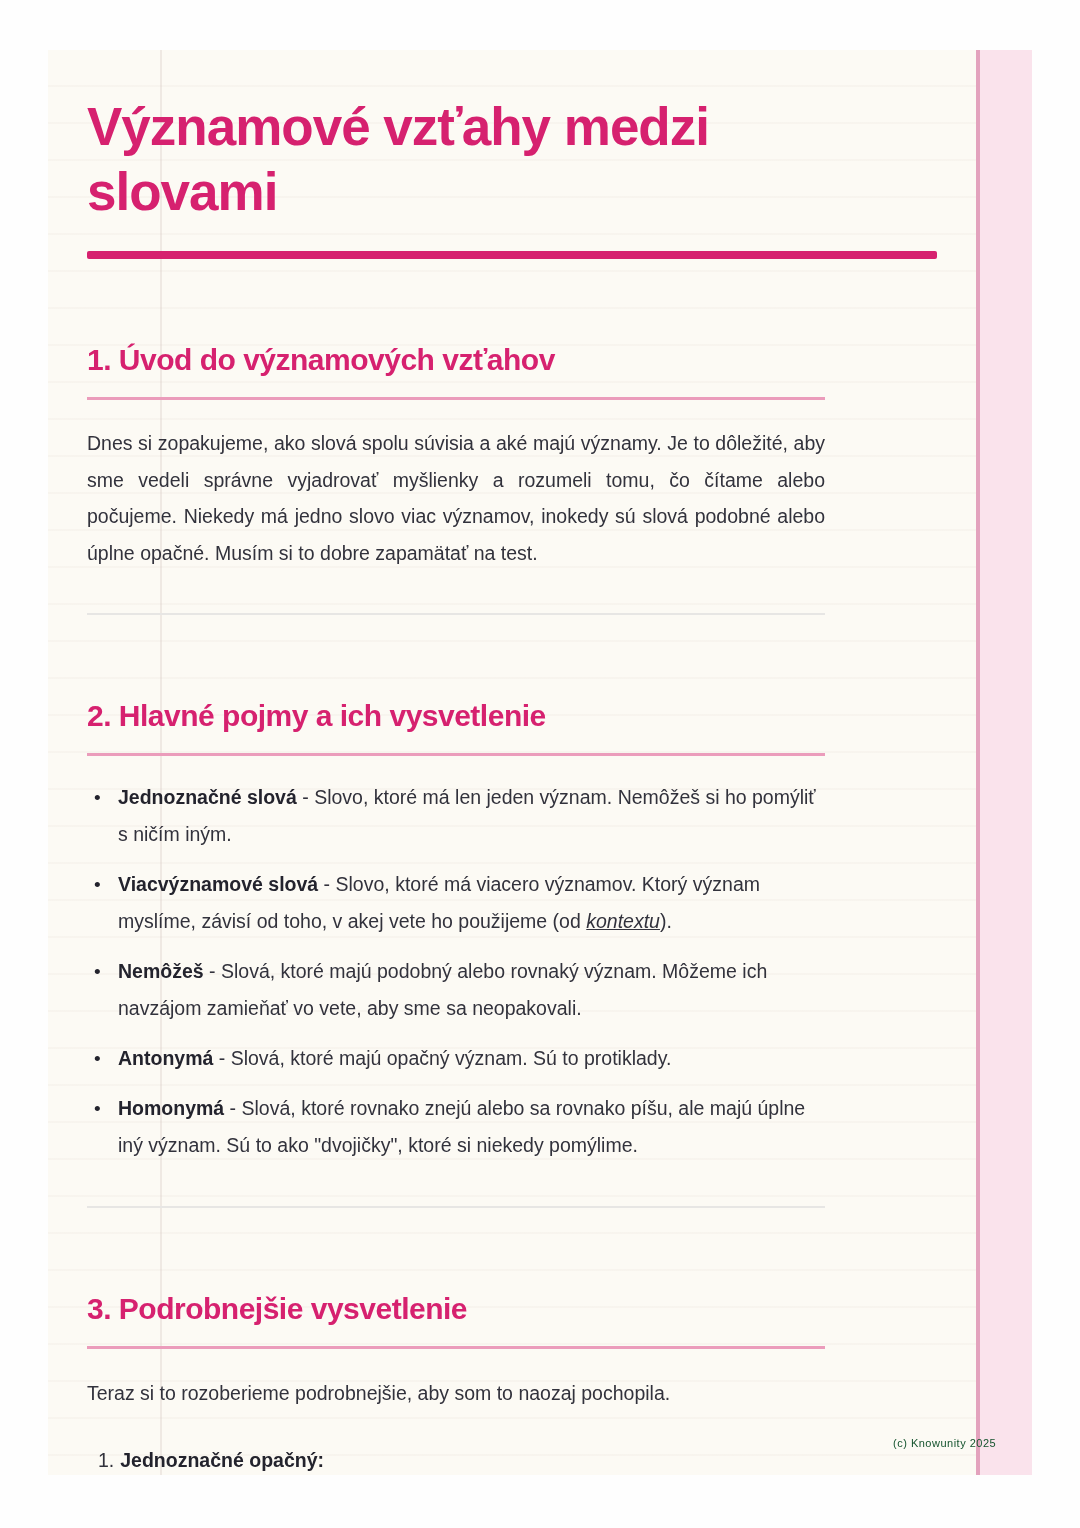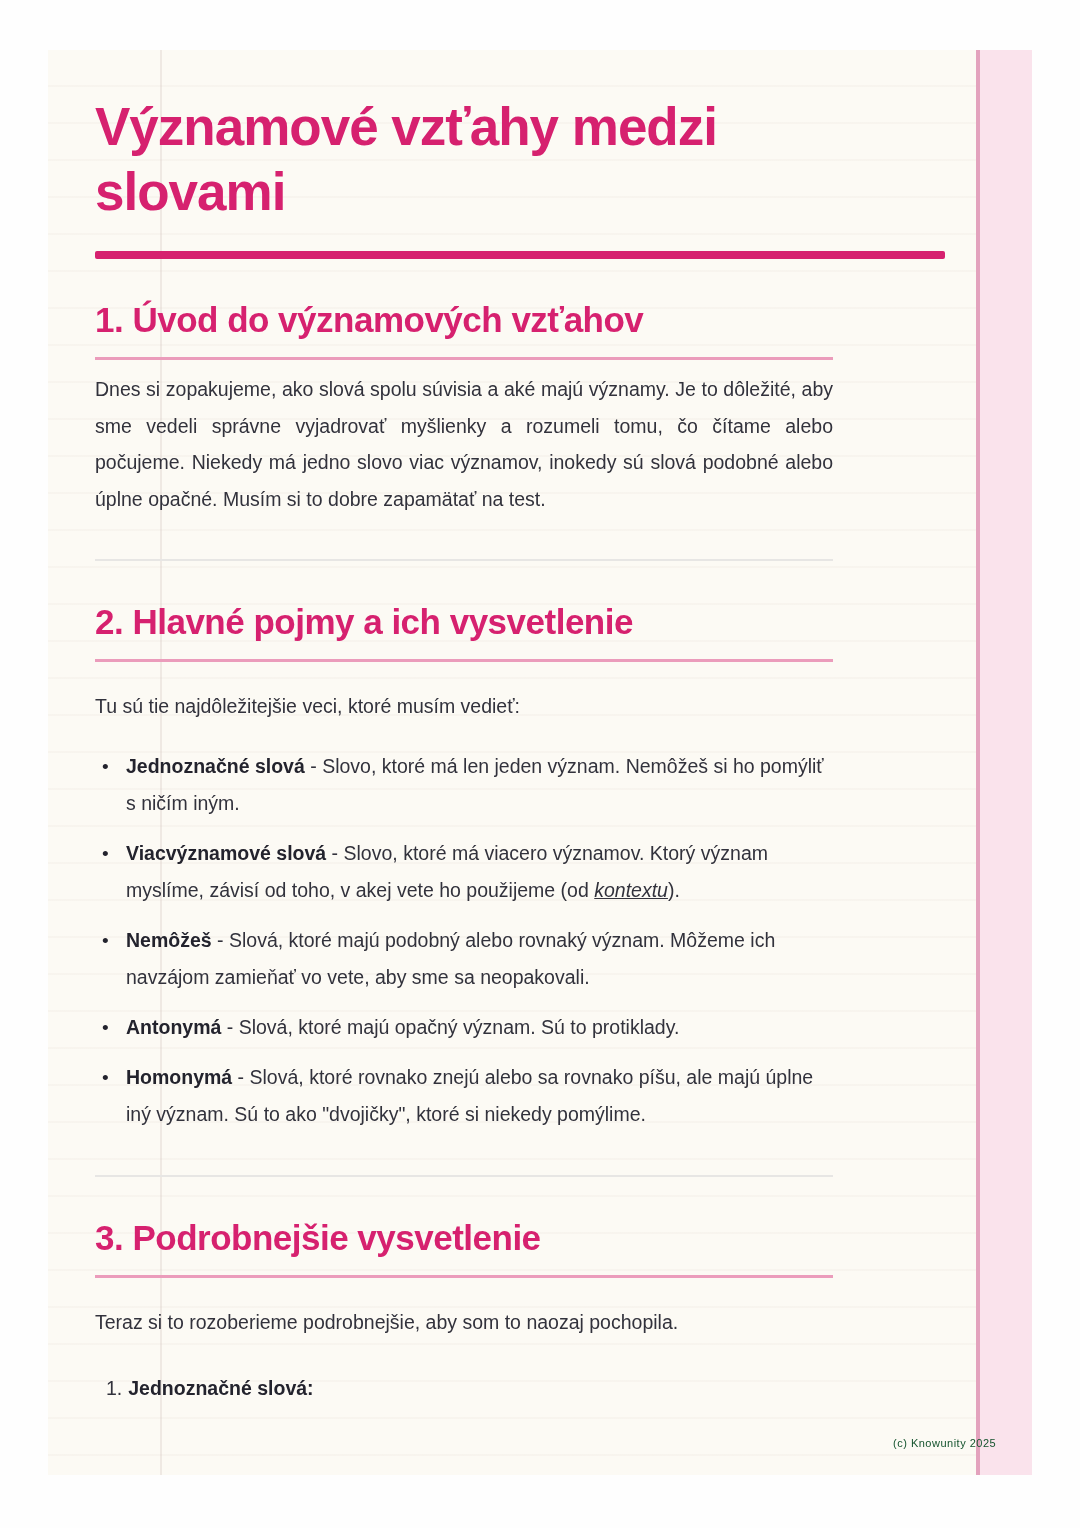--- a/index.html
+++ b/index.html
@@ -16,39 +16,39 @@
   }
   .margin-line {
     position:absolute; left:112px; top:0; bottom:0; width:2px;
     background:rgba(214,200,196,0.35);
   }
   .edge-strip {
     position:absolute; right:0; top:0; bottom:0; width:56px;
     background:#fae3ec; border-left:4px solid #e3a2bd;
   }
 
-  .content { position:absolute; left:47px; top:0; width:852px; padding-top:44px; }
+  .content { position:absolute; left:39px; top:0; width:852px; padding-top:44px; }
 
   h1.title {
     font-size:53px; line-height:65px; font-weight:700; letter-spacing:-1px;
     color:#d6216f; width:760px;
   }
   .title-rule { margin-top:27px; width:850px; height:8px; background:#d6216f; border-radius:2px; }
 
   .sec-heading {
-    font-size:35px; line-height:40px; font-weight:700; letter-spacing:-0.5px;
-    color:#d6216f; margin-top:41px;
+    font-size:30px; line-height:40px; font-weight:700; letter-spacing:-0.5px;
+    color:#d6216f; margin-top:81px;
   }
   .thin-rule { margin-top:17px; width:738px; height:3px; background:#eb9cbb; }
   .divider   { margin-top:42px; width:738px; height:2px; background:#e7e6e4; }
 
   .body-text {
     width:738px; font-size:19.5px; line-height:36.5px; color:#32323c;
   }
-  .para { margin-top:11px; text-align:justify; }
+  .para { margin-top:25px; text-align:justify; }
   .intro-line { margin-top:26px; }
 
   ul.concepts { list-style:none; margin-top:23px; width:738px; }
   ul.concepts li {
     position:relative; padding-left:31px; margin-bottom:13px;
     font-size:19.5px; line-height:37px; color:#32323c;
   }
   ul.concepts li .marker { position:absolute; left:7px; top:0; font-size:19px; color:#23232d; }
   .term { font-weight:700; color:#23232d; }
   em { font-style:italic;text-decoration:underline; }
@@ -82,21 +82,20 @@
       <h2 class="sec-heading">1. Úvod do významových vzťahov</h2>
       <div class="thin-rule"></div>
       <p class="body-text para">Dnes si zopakujeme, ako slová spolu súvisia a aké majú významy. Je to dôležité, aby sme vedeli správne vyjadrovať myšlienky a rozumeli tomu, čo čítame alebo počujeme. Niekedy má jedno slovo viac významov, inokedy sú slová podobné alebo úplne opačné. Musím si to dobre zapamätať na test.</p>
     </div>
 
     <div class="divider"></div>
 
     <div>
       <h2 class="sec-heading">2. Hlavné pojmy a ich vysvetlenie</h2>
       <div class="thin-rule"></div>
-      <p class="body-text intro-line">Tu sú tie najdôležitejšie veci, ktoré musím vedieť:</p>
 
       <ul class="concepts">
         <li>
           <span class="marker">•</span>
           <span class="term">Jednoznačné slová</span><span> - Slovo, ktoré má len jeden význam. Nemôžeš si ho pomýliť s ničím iným.</span>
         </li>
         <li>
           <span class="marker">•</span>
           <span class="term">Viacvýznamové slová</span><span> - Slovo, ktoré má viacero významov. Ktorý význam myslíme, závisí od toho, v akej vete ho použijeme (od </span><em>kontextu</em><span>).</span>
         </li>
@@ -117,21 +116,21 @@
 
     <div class="divider"></div>
 
     <div>
       <h2 class="sec-heading">3. Podrobnejšie vysvetlenie</h2>
       <div class="thin-rule"></div>
       <p class="body-text intro-line">Teraz si to rozoberieme podrobnejšie, aby som to naozaj pochopila.</p>
 
 
       <div class="numbered">
-        <span class="num">1.</span><span class="lbl">Jednoznačné slová:</span>
+        <span class="num">1.</span><span class="lbl">Jednoznačné opačný:</span>
       </div>
 
     </div>
 
   </div>
 </div>
 
 <div class="watermark">(c) Knowunity 2025</div>
 
 </body></html>

